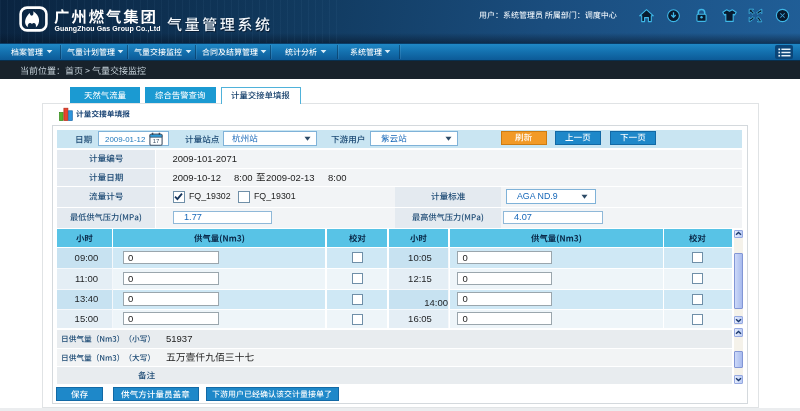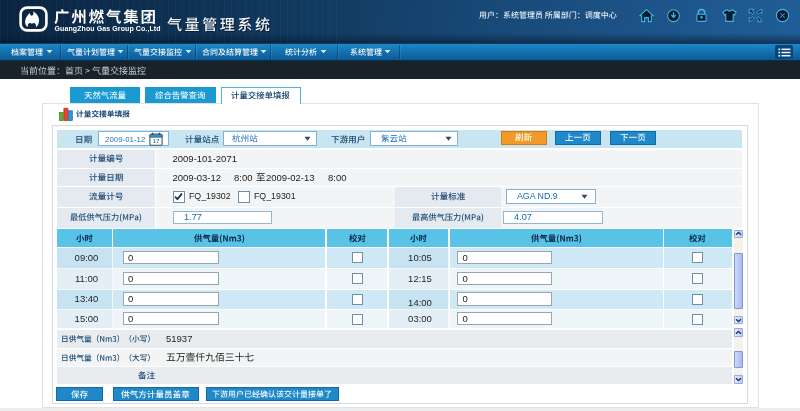--- a/index.html
+++ b/index.html
@@ -524,21 +524,21 @@
         <use href="#gm538b" x="4000.0"></use>
         <use href="#gm529b" x="5000.0"></use>
         <use href="#gm28" x="6000.0"></use>
         <use href="#gm4d" x="6356.0"></use>
         <use href="#gm50" x="7186.0"></use>
         <use href="#gm61" x="7834.0"></use>
         <use href="#gm29" x="8409.0"></use>
       </g>
     </svg>
 <div style="position:absolute;left:172.5px;top:152.8px;font:9.5px 'Liberation Sans',sans-serif;color:#222">2009-101-2071</div>
-<div style="position:absolute;left:172.5px;top:171.8px;font:9.5px 'Liberation Sans',sans-serif;color:#222">2009-03-12</div>
+<div style="position:absolute;left:172.5px;top:171.8px;font:9.5px 'Liberation Sans',sans-serif;color:#222">2009-10-12</div>
 <div style="position:absolute;left:234px;top:171.8px;font:9.5px 'Liberation Sans',sans-serif;color:#222">8:00</div>
 <svg style="position:absolute;left:255.5px;top:171.36px;overflow:visible" width="9.5" height="14" viewBox="0 0 9.5 14">
       <g fill="#222222" transform="translate(0,9.50) scale(0.00950,-0.00950)">
         <use href="#gr81f3" x="0.0"></use>
       </g>
     </svg>
 <div style="position:absolute;left:266px;top:171.8px;font:9.5px 'Liberation Sans',sans-serif;color:#222">2009-02-13</div>
 <div style="position:absolute;left:328px;top:171.8px;font:9.5px 'Liberation Sans',sans-serif;color:#222">8:00</div>
 <div style="position:absolute;left:173.0px;top:191.0px;width:11.5px;height:11.5px;background:#ffffff;border:1px solid #6f8fa8;box-sizing:border-box"></div>
 <svg style="position:absolute;left:173.0px;top:191.0px" width="11" height="11" viewBox="0 0 12 12">
@@ -665,35 +665,35 @@
 <div style="position:absolute;left:462.5px;top:272.8px;font:9.5px 'Liberation Sans',sans-serif;color:#222">0</div>
 <div style="position:absolute;left:351.5px;top:273.3px;width:11.0px;height:11.0px;background:#ffffff;border:1px solid #6f8fa8;box-sizing:border-box"></div>
 <div style="position:absolute;left:692.0px;top:273.3px;width:11.0px;height:11.0px;background:#ffffff;border:1px solid #6f8fa8;box-sizing:border-box"></div>
 <div style="position:absolute;left:56.5px;top:289.8px;width:675.0px;height:19.0px;background:#cfe8f5"></div>
 <div style="position:absolute;left:111.8px;top:289.8px;width:1.5px;height:19.0px;background:#ffffff"></div>
 <div style="position:absolute;left:325.2px;top:289.8px;width:1.5px;height:19.0px;background:#ffffff"></div>
 <div style="position:absolute;left:387.2px;top:289.8px;width:1.5px;height:19.0px;background:#ffffff"></div>
 <div style="position:absolute;left:448.2px;top:289.8px;width:1.5px;height:19.0px;background:#ffffff"></div>
 <div style="position:absolute;left:662.8px;top:289.8px;width:1.5px;height:19.0px;background:#ffffff"></div>
 <div style="position:absolute;left:58.5px;top:293.3px;width:56px;text-align:center;font:9.5px 'Liberation Sans',sans-serif;color:#222">13:40</div>
-<div style="position:absolute;left:392.0px;top:297px;width:56px;text-align:center;font:9.5px 'Liberation Sans',sans-serif;color:#222">14:00</div>
+<div style="position:absolute;left:392.0px;top:297px;width:56px;text-align:right;font:9.5px 'Liberation Sans',sans-serif;color:#222">14:00</div>
 <div style="position:absolute;left:122.5px;top:292.4px;width:96.0px;height:13.4px;background:#ffffff;border:1px solid #9aa6ad;box-sizing:border-box"></div>
 <div style="position:absolute;left:128px;top:293.3px;font:9.5px 'Liberation Sans',sans-serif;color:#222">0</div>
 <div style="position:absolute;left:457.0px;top:292.4px;width:95.0px;height:13.4px;background:#ffffff;border:1px solid #9aa6ad;box-sizing:border-box"></div>
 <div style="position:absolute;left:462.5px;top:293.3px;font:9.5px 'Liberation Sans',sans-serif;color:#222">0</div>
 <div style="position:absolute;left:351.5px;top:293.8px;width:11.0px;height:11.0px;background:#ffffff;border:1px solid #6f8fa8;box-sizing:border-box"></div>
 <div style="position:absolute;left:692.0px;top:293.8px;width:11.0px;height:11.0px;background:#ffffff;border:1px solid #6f8fa8;box-sizing:border-box"></div>
 <div style="position:absolute;left:56.5px;top:309.8px;width:675.0px;height:18.4px;background:#eef5f9"></div>
 <div style="position:absolute;left:111.8px;top:309.8px;width:1.5px;height:18.4px;background:#ffffff"></div>
 <div style="position:absolute;left:325.2px;top:309.8px;width:1.5px;height:18.4px;background:#ffffff"></div>
 <div style="position:absolute;left:387.2px;top:309.8px;width:1.5px;height:18.4px;background:#ffffff"></div>
 <div style="position:absolute;left:448.2px;top:309.8px;width:1.5px;height:18.4px;background:#ffffff"></div>
 <div style="position:absolute;left:662.8px;top:309.8px;width:1.5px;height:18.4px;background:#ffffff"></div>
 <div style="position:absolute;left:58.5px;top:313.0px;width:56px;text-align:center;font:9.5px 'Liberation Sans',sans-serif;color:#222">15:00</div>
-<div style="position:absolute;left:392.0px;top:313.0px;width:56px;text-align:center;font:9.5px 'Liberation Sans',sans-serif;color:#222">03:00</div>
+<div style="position:absolute;left:392.0px;top:313.0px;width:56px;text-align:center;font:9.5px 'Liberation Sans',sans-serif;color:#222">16:05</div>
 <div style="position:absolute;left:122.5px;top:312.1px;width:96.0px;height:13.4px;background:#ffffff;border:1px solid #9aa6ad;box-sizing:border-box"></div>
 <div style="position:absolute;left:128px;top:313.0px;font:9.5px 'Liberation Sans',sans-serif;color:#222">0</div>
 <div style="position:absolute;left:457.0px;top:312.1px;width:95.0px;height:13.4px;background:#ffffff;border:1px solid #9aa6ad;box-sizing:border-box"></div>
 <div style="position:absolute;left:462.5px;top:313.0px;font:9.5px 'Liberation Sans',sans-serif;color:#222">0</div>
 <div style="position:absolute;left:351.5px;top:313.5px;width:11.0px;height:11.0px;background:#ffffff;border:1px solid #6f8fa8;box-sizing:border-box"></div>
 <div style="position:absolute;left:692.0px;top:313.5px;width:11.0px;height:11.0px;background:#ffffff;border:1px solid #6f8fa8;box-sizing:border-box"></div>
 <div style="position:absolute;left:56.5px;top:247.8px;width:56.0px;height:80.4px;background:rgba(60,120,170,0.05)"></div>
 <div style="position:absolute;left:388.8px;top:247.8px;width:60.2px;height:80.4px;background:rgba(60,120,170,0.05)"></div>
 <div style="position:absolute;left:56.5px;top:330.0px;width:675.0px;height:18.0px;background:#e8ecef"></div>
 <div style="position:absolute;left:56.5px;top:348.8px;width:675.0px;height:17.5px;background:#f2f4f5"></div>

